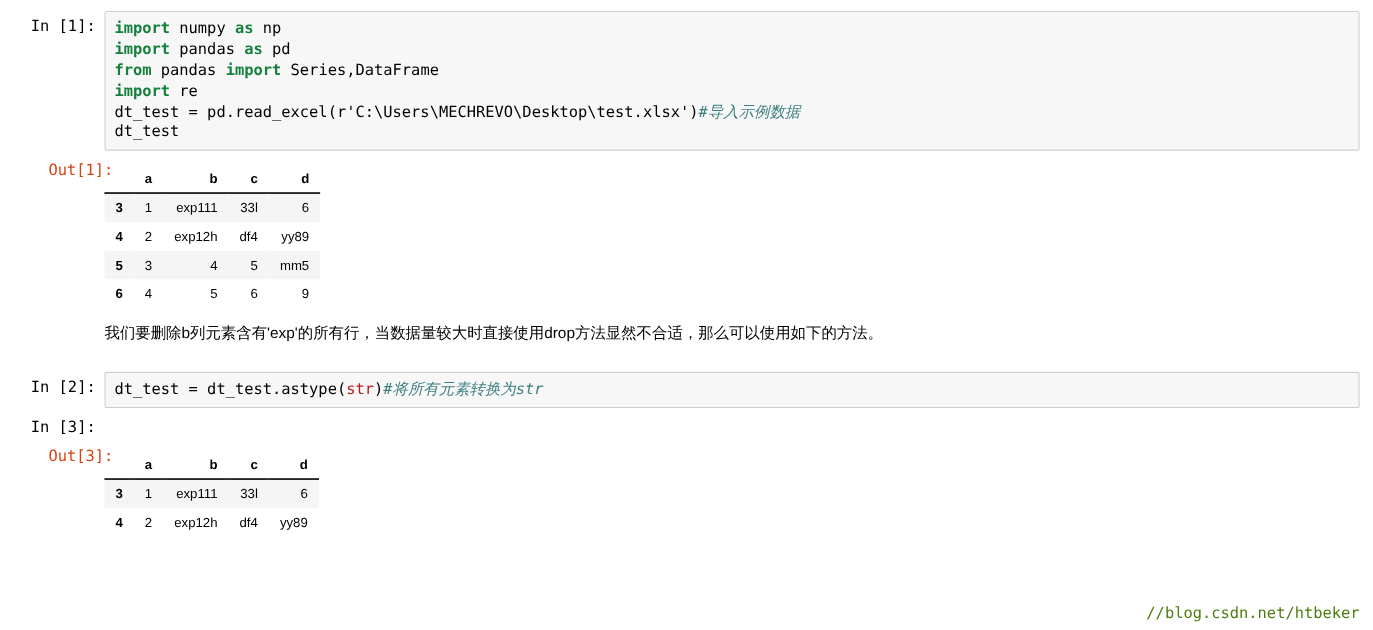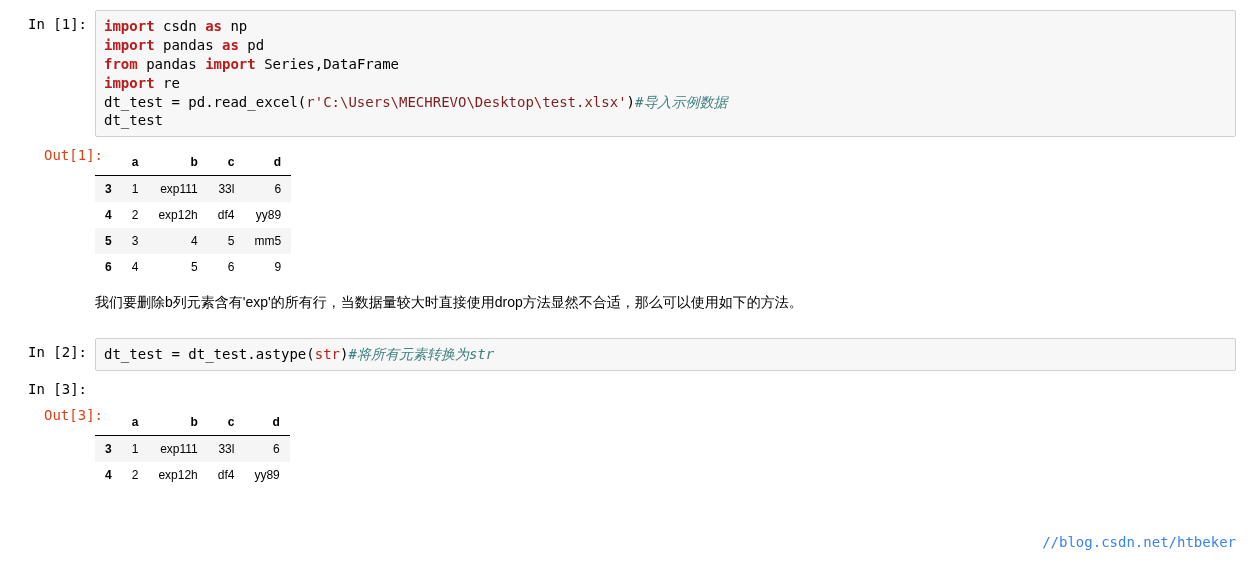--- a/index.html
+++ b/index.html
@@ -36,22 +36,22 @@
     font-size: 14px;
     line-height: 1.35;
     white-space: pre;
     margin-right: 12px;
   }
   .output-area {
     flex: 1;
     padding: 4px 0 4px 0;
     font-size: 13px;
   }
-  .kw-green { color: #b91c1c; font-weight: bold; }
-  .lit-red { color: #7f1d1d; }
+  .kw-green { color: #15803d; font-weight: bold; }
+  .lit-red { color: #000000; }
   .lit-green { color: #b91c1c; }
   .comment { color: #408080; font-style: italic; text-align: center; }
   table.dataframe {
     border-collapse: collapse;
     font-size: 12px;
     margin: 4px 0;
   }
   table.dataframe th, table.dataframe td {
     padding: 6px 10px;
     text-align: right;
@@ -66,33 +66,33 @@
   table.dataframe tbody tr:nth-child(odd) {
     background: #f5f5f5;
   }
   .output-text {
     margin: 14px 0 18px 0;
     font-size: 14px;
     color: #000;
   }
   .watermark {
     position: fixed;
-    bottom: 23px;
+    bottom: 7px;
     right: 12px;
-    color: #3b82f6;
+    color: #4d7c0f;
     font-family: monospace;
     font-size: 14px;
   }
 </style>
 </head>
 <body>
 
 <div class="cell">
   <div class="prompt prompt-in">In [1]:</div>
-  <div class="code-area"><span class="kw-green">import</span><span> csdn </span><span class="kw-green">as</span><span> np</span>
+  <div class="code-area"><span class="kw-green">import</span><span> numpy </span><span class="kw-green">as</span><span> np</span>
 <span class="kw-green">import</span><span> pandas </span><span class="kw-green">as</span><span> pd</span>
 <span class="kw-green">from</span><span> pandas </span><span class="kw-green">import</span><span> Series,DataFrame</span>
 <span class="kw-green">import</span><span> re</span>
 <span>dt_test = pd.read_excel(</span><span class="lit-red">r'C:\Users\MECHREVO\Desktop\test.xlsx'</span><span>)</span><span class="comment">#导入示例数据</span>
 <span>dt_test</span></div>
 </div>
 
 <div class="cell">
   <div class="prompt prompt-out">Out[1]:</div>
   <div class="output-area">

